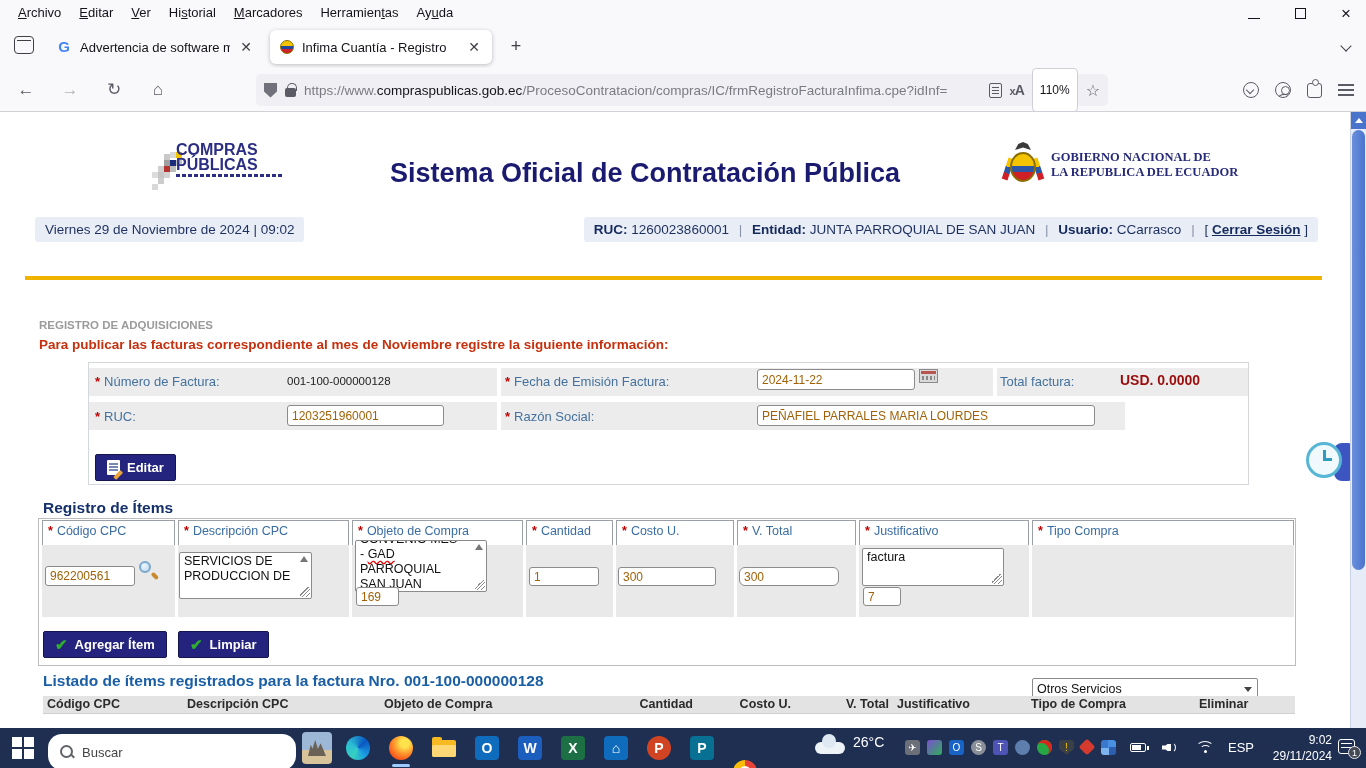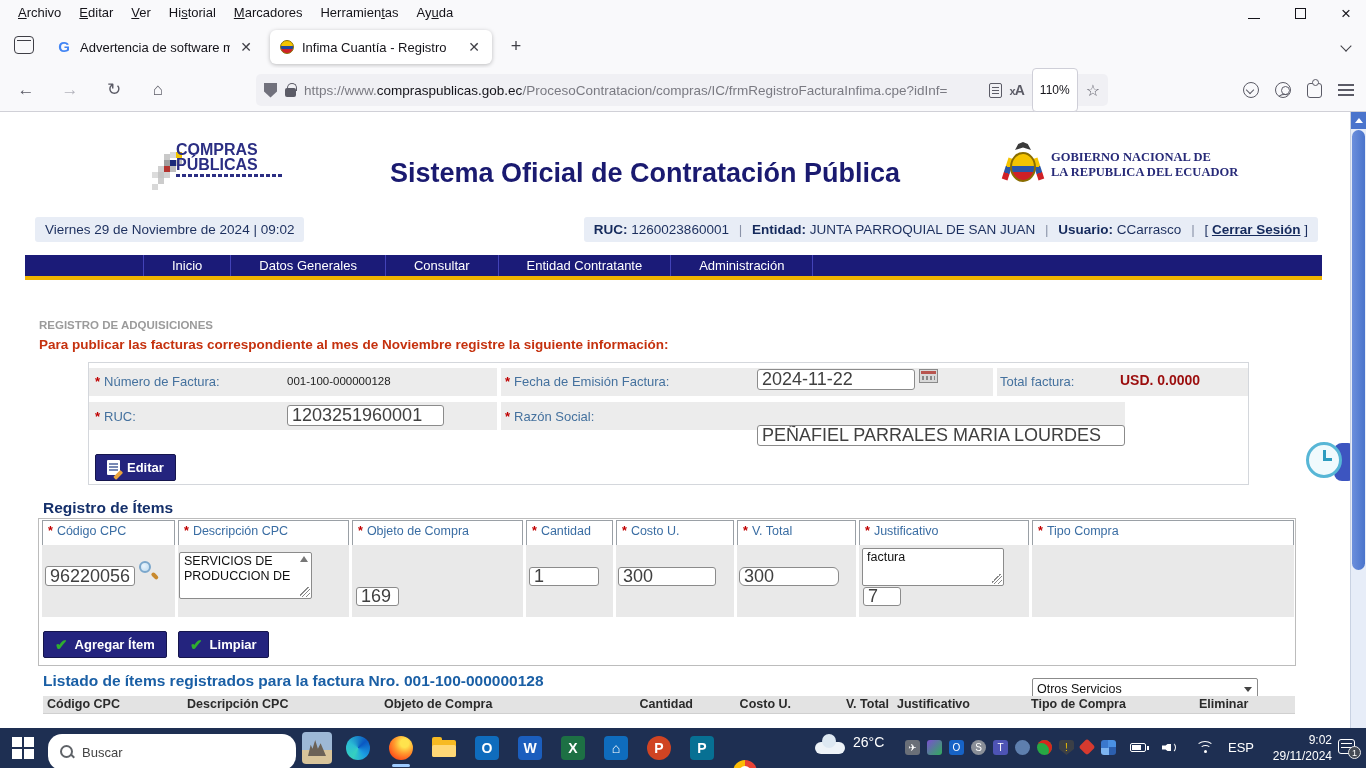--- a/index.html
+++ b/index.html
@@ -125,21 +125,21 @@
   #subheading { position:absolute; left:39px; top:207px; font-size:11.5px; font-weight:bold; color:#9b9b9b; }
   #instruction { position:absolute; left:39px; top:225px; font-size:13.5px; font-weight:bold; color:var(--alert_red); }
 
   
   #formbox { position:absolute; left:88px; top:250px; width:1161px; height:123px; border:1px solid #d4d7dc; background:#fff; }
   .band { position:absolute; background:#ececec; height:28px; }
   .flabel { position:absolute; font-size:13px; color:var(--label_blue); white-space:nowrap; }
   .req { color:#c00000; font-weight:bold; margin-right:4px; }
   .fvalue { position:absolute; font-size:11.5px; color:#222; }
   .inp { position:absolute; border:1px solid #8b8b8b; border-radius:3px; background:#fff; height:21px;
-         font-size:18px; font-family:"Liberation Sans",sans-serif; padding:0 4px; color:#404040; }
+         font-size:12px; font-family:"Liberation Sans",sans-serif; padding:0 4px; color:#a16207; }
   #totalval { position:absolute; font-size:14px; font-weight:bold; color:var(--money_red); }
   #calicon { position:absolute; left:919px; top:257px; width:19px; height:14px; background:#d9d9d9;
              border:1px solid #8a8a8a; }
   #calicon::before { content:""; position:absolute; left:1px; top:1px; right:1px; height:3px; background:#b8554f; }
   #calicon::after { content:""; position:absolute; left:2px; top:6px; right:2px; bottom:2px;
              background:repeating-linear-gradient(90deg,#888 0 2px,transparent 2px 4px); }
   #btn-editar { position:absolute; left:95px; top:342px; }
   .btn-navy { background:#24247e; color:#fff; font-weight:bold; font-size:13px;
               border:1px solid #15154d; display:flex; align-items:center; gap:7px;
               padding:0 11px; height:27px; border-radius:2px; }
@@ -332,27 +332,20 @@
   <div class="chipbox" id="inforight">
     <b>RUC:</b> <span>1260023860001</span>
     <span class="sep">|</span>
     <b>Entidad:</b> <span>JUNTA PARROQUIAL DE SAN JUAN</span>
     <span class="sep">|</span>
     <b>Usuario:</b> <span>CCarrasco</span>
     <span class="sep">|</span>
     <span>[ </span><span id="logoutlink">Cerrar Sesión</span><span> ]</span>
   </div>
 
-  <div id="navbar">
-    <span class="navitem">Inicio</span>
-    <span class="navitem">Datos Generales</span>
-    <span class="navitem">Consultar</span>
-    <span class="navitem">Entidad Contratante</span>
-    <span class="navitem">Administración</span>
-  </div>
   <div id="goldbar"></div>
 
   <div id="subheading">REGISTRO DE ADQUISICIONES</div>
   <div id="instruction">Para publicar las facturas correspondiente al mes de Noviembre registre la siguiente información:</div>
 
   <div id="formbox"></div>
   <div class="band" style="left:89px; top:256px; width:408px;"></div>
   <div class="band" style="left:501px; top:256px; width:492px;"></div>
   <div class="band" style="left:997px; top:256px; width:251px;"></div>
   <div class="band" style="left:89px; top:290px; width:408px;"></div>
@@ -362,21 +355,21 @@
   <div class="fvalue" style="left:287px; top:263px;">001-100-000000128</div>
   <div class="flabel" style="left:505px; top:262px;"><span class="req">*</span><span>Fecha de Emisión Factura:</span></div>
   <input class="inp" style="left: 757px; top: 257px; width: 158px;" value="2024-11-22">
   <div id="calicon"></div>
   <div class="flabel" style="left:1000px; top:262px;">Total factura:</div>
   <div id="totalval" style="left:1120px; top:260px;">USD. 0.0000</div>
 
   <div class="flabel" style="left:95px; top:297px;"><span class="req">*</span><span>RUC:</span></div>
   <input class="inp" style="left: 287px; top: 293px; width: 157px;" value="1203251960001">
   <div class="flabel" style="left:505px; top:297px;"><span class="req">*</span><span>Razón Social:</span></div>
-  <input class="inp" style="left: 757px; top: 293px; width: 368px; margin-top: 20px;" value="PEÑAFIEL PARRALES MARIA LOURDES">
+  <input class="inp" style="left: 757px; top: 293px; width: 338px;" value="PEÑAFIEL PARRALES MARIA LOURDES">
 
   <div class="btn-navy" id="btn-editar">
     <span class="doc-ic"></span>
     <span>Editar</span>
   </div>
 
   <div id="items-title">Registro de Ítems</div>
   <div id="itemsbox"></div>
 
   <div class="ih" style="left:42px; width:133px;"><span class="req">*</span><span>Código CPC</span></div>
@@ -402,20 +395,29 @@
     <span class="glass"></span>
       <span class="handle"></span>
   </div>
 
   <div class="fta" style="left:179px; top:440px; width:133px; height:47px;">
     <span>SERVICIOS DE PRODUCCION DE</span>
     <span class="sarr"></span>
     <span class="grip"></span>
   </div>
 
+  <div class="fta" style="left:355px; top:428px; width:132px; height:52px;">
+    <div style="margin-top:-10px;">
+      <div>CONVENIO MES</div>
+      <div><span>- </span><span class="misspell">GAD</span><span> PARROQUIAL</span></div>
+      <div>SAN JUAN</div>
+    </div>
+    <span class="sarr"></span>
+    <span class="grip"></span>
+  </div>
   <input class="inp" style="left: 356px; top: 475px; width: 43px; height: 19px;" value="169">
 
   <input class="inp" style="left: 529px; top: 455px; width: 70px; height: 19px;" value="1">
   <input class="inp" style="left: 618px; top: 455px; width: 98px; height: 19px;" value="300">
   <input class="inp" style="left: 739px; top: 455px; width: 100px; height: 19px; border-radius: 6px;" value="300">
 
   <div class="fta" style="left:862px; top:436px; width:142px; height:38px;">
     <span>factura</span>
     <span class="grip"></span>
   </div>

